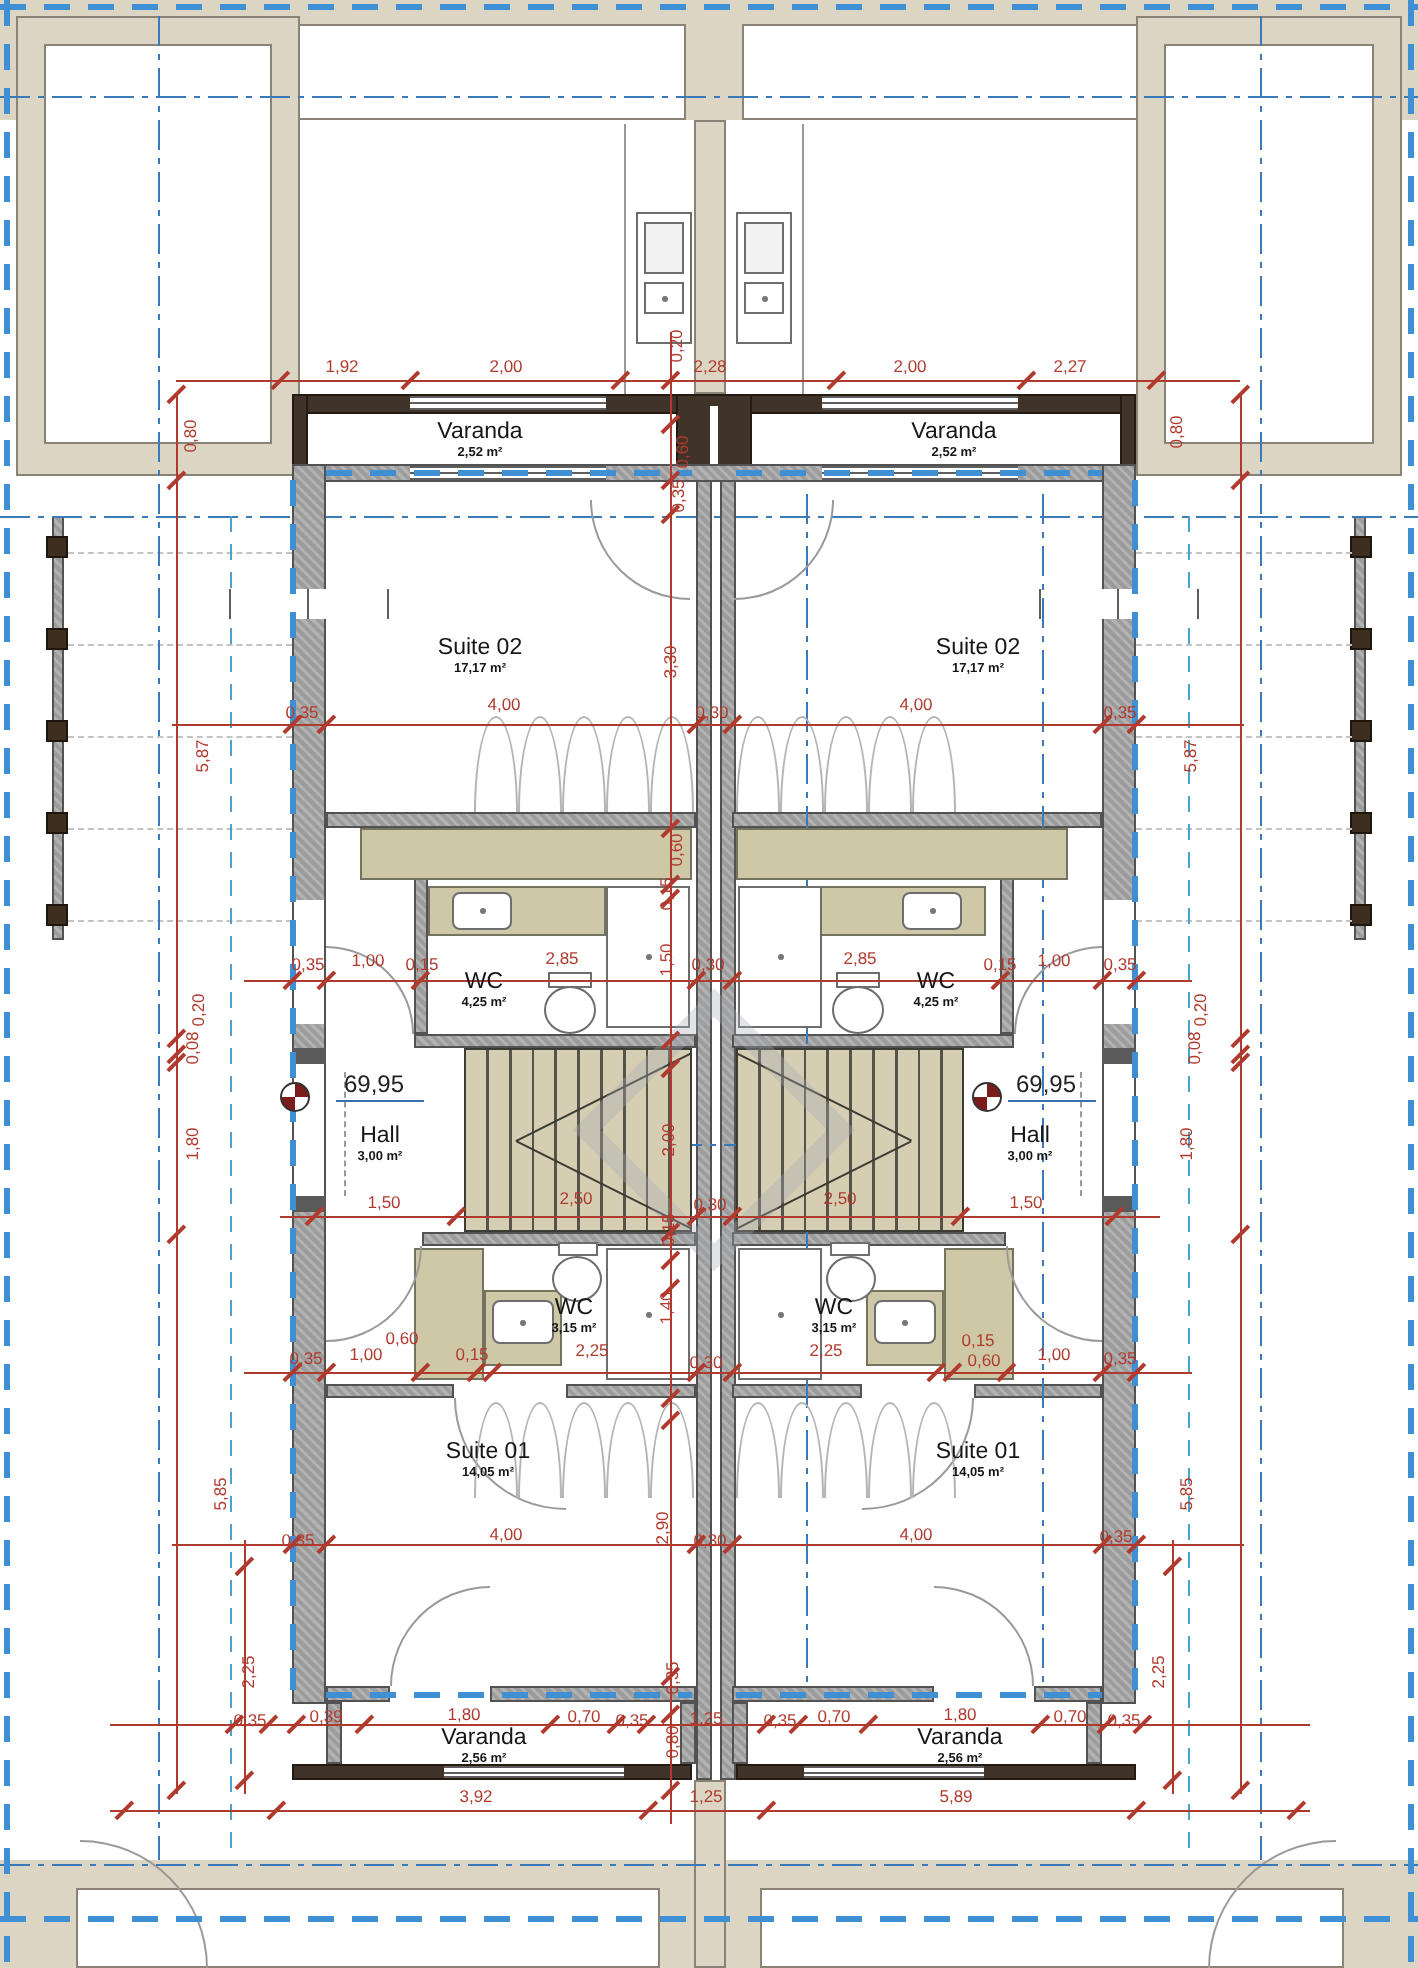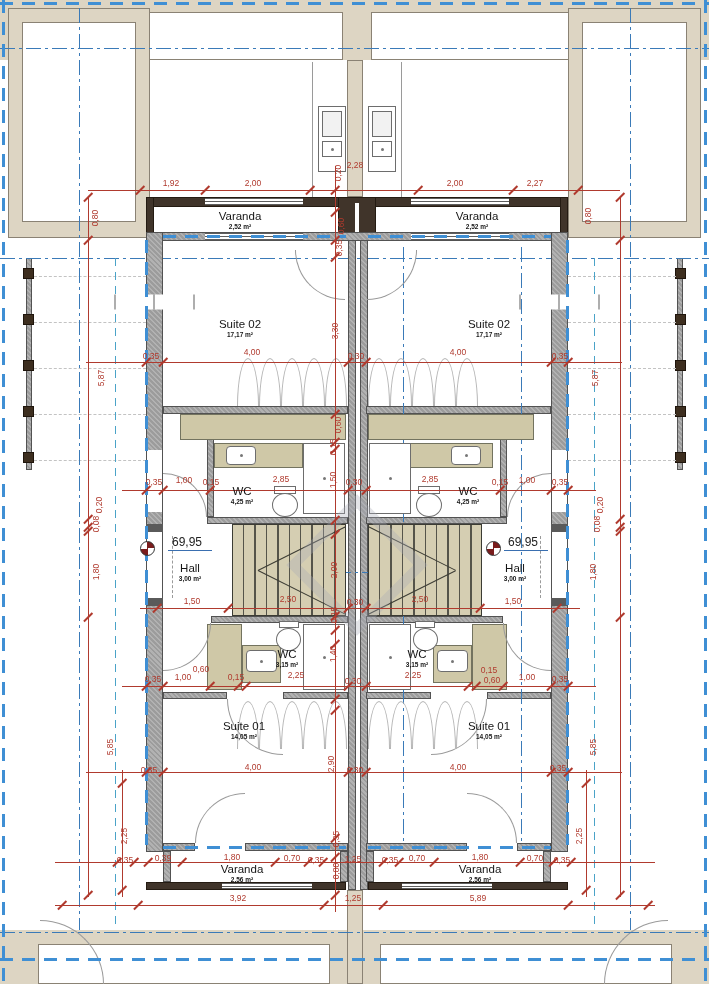--- a/index.html
+++ b/index.html
@@ -363,21 +363,21 @@
       <div class="tick" style="left: 335px; top: 616px;"></div>
       <div class="tick" style="left: 335px; top: 630px;"></div>
       <div class="tick" style="left: 335px; top: 644px;"></div>
       <div class="tick" style="left: 335px; top: 699px;"></div>
       <div class="tick" style="left: 335px; top: 710px;"></div>
       <div class="tick" style="left: 335px; top: 838px;"></div>
       <div class="tick" style="left: 335px; top: 857px;"></div>
       <div class="tick" style="left: 335px; top: 895px;"></div>
       <div class="dimlab" style="left: 171px; top: 183px;">1,92</div>
       <div class="dimlab" style="left: 253px; top: 183px;">2,00</div>
-      <div class="dimlab" style="left: 355px; top: 165px;">2,28</div>
+      <div class="dimlab" style="left: 355px; top: 183px;">2,28</div>
       <div class="dimlab" style="left: 455px; top: 183px;">2,00</div>
       <div class="dimlab" style="left: 535px; top: 183px;">2,27</div>
       <div class="dimlab rot" style="left: 338px; top: 173px;">0,20</div>
       <div class="dimlab rot" style="left: 341px; top: 226px;">0,60</div>
       <div class="dimlab rot" style="left: 339px; top: 248px;">0,35</div>
       <div class="dimlab rot" style="left: 95px; top: 218px;">0,80</div>
       <div class="dimlab rot" style="left: 101px; top: 378px;">5,87</div>
       <div class="dimlab rot" style="left: 99px; top: 505px;">0,20</div>
       <div class="dimlab rot" style="left: 96px; top: 524px;">0,08</div>
       <div class="dimlab rot" style="left: 96px; top: 572px;">1,80</div>

